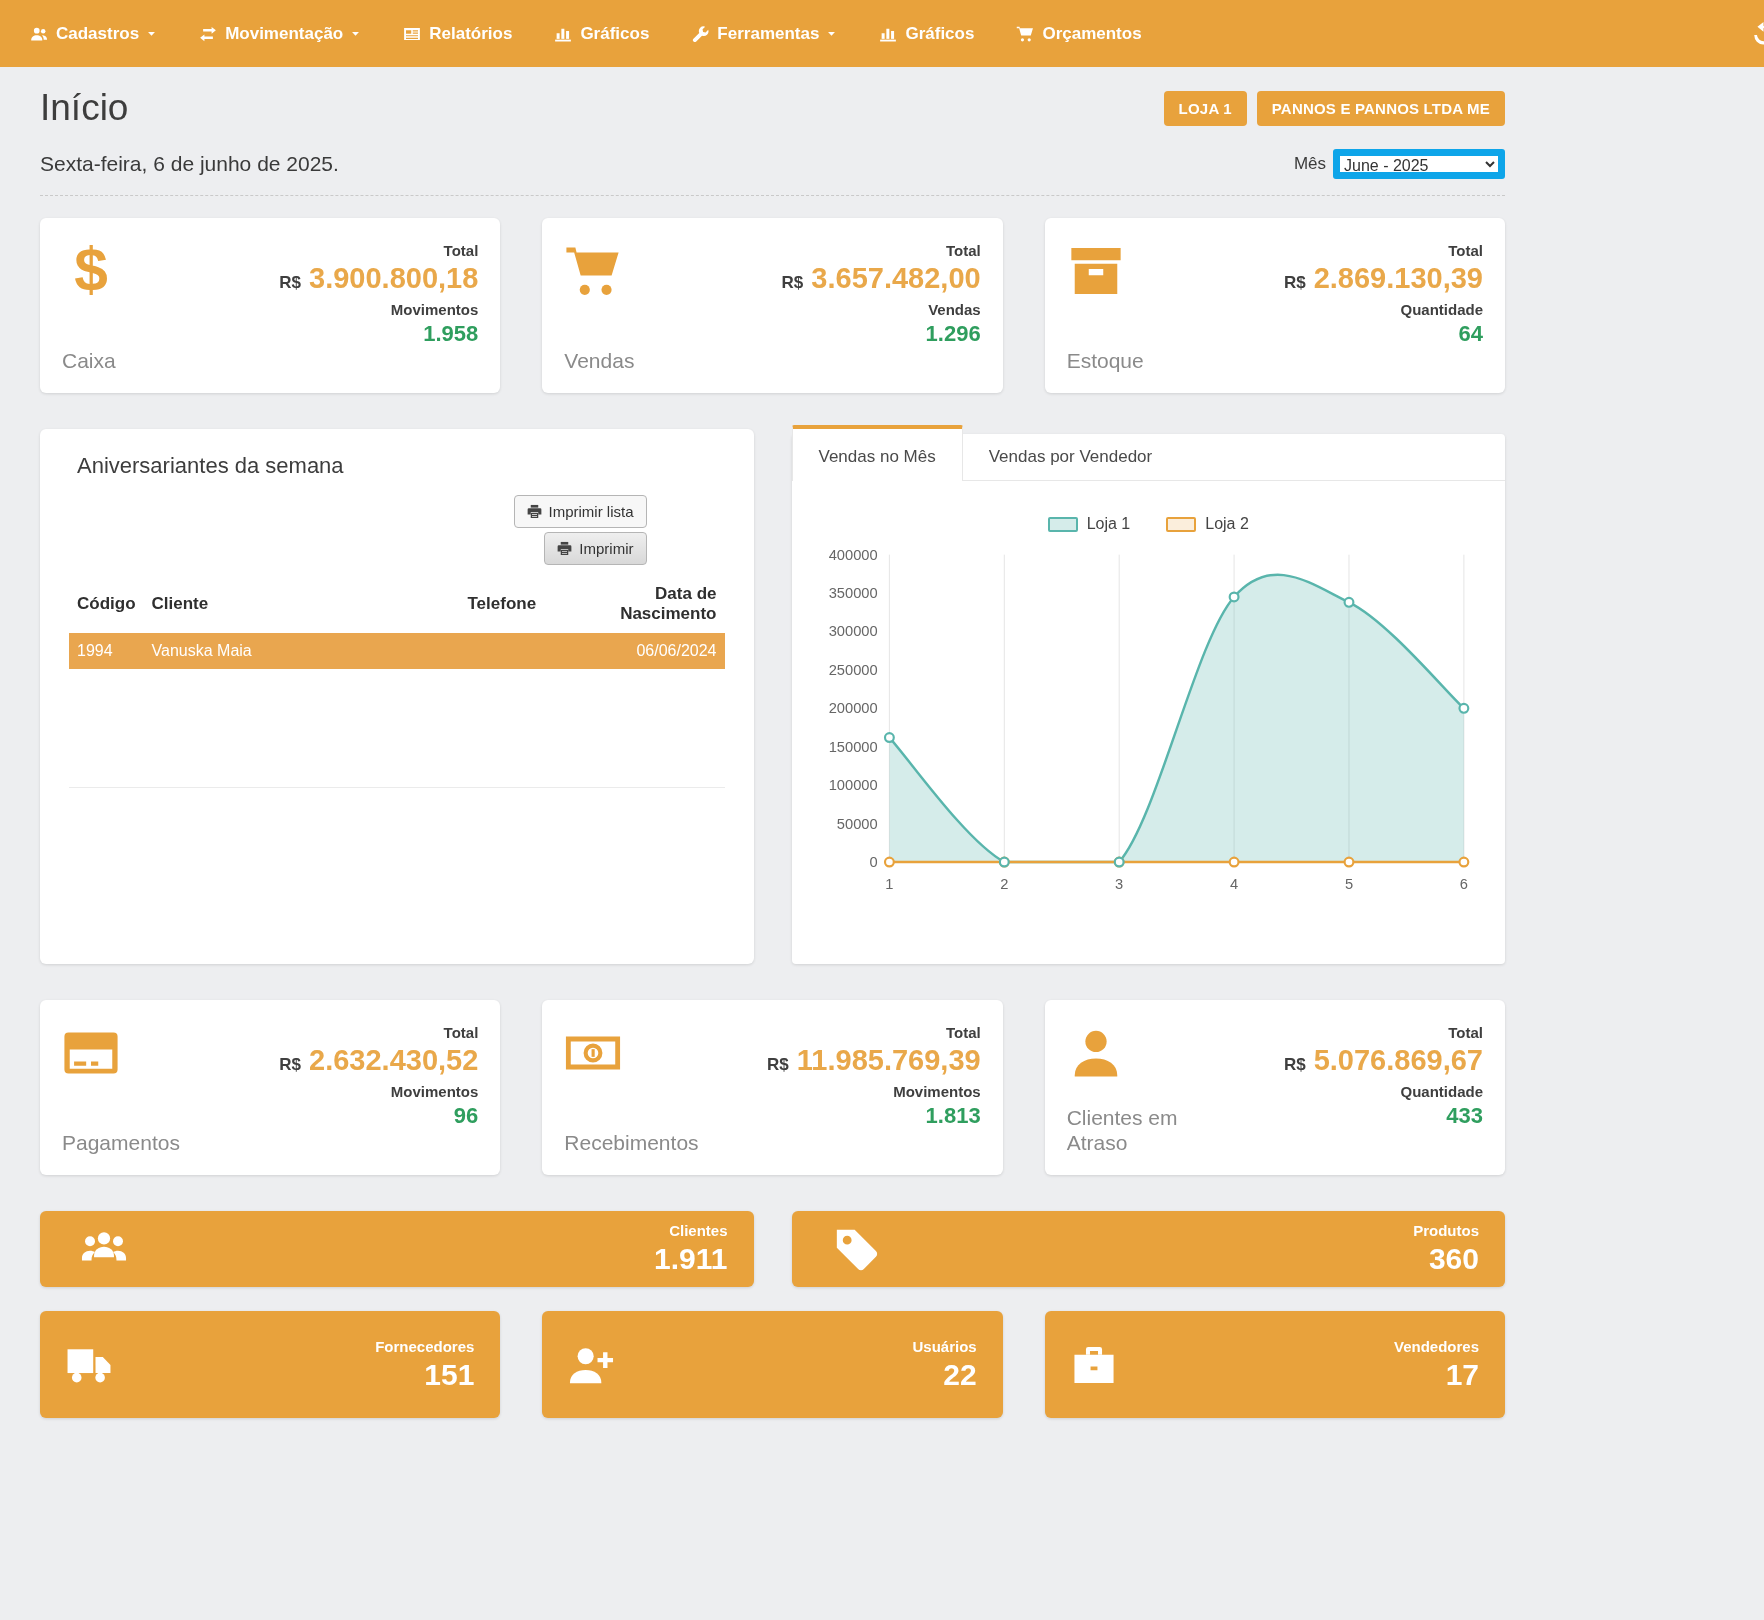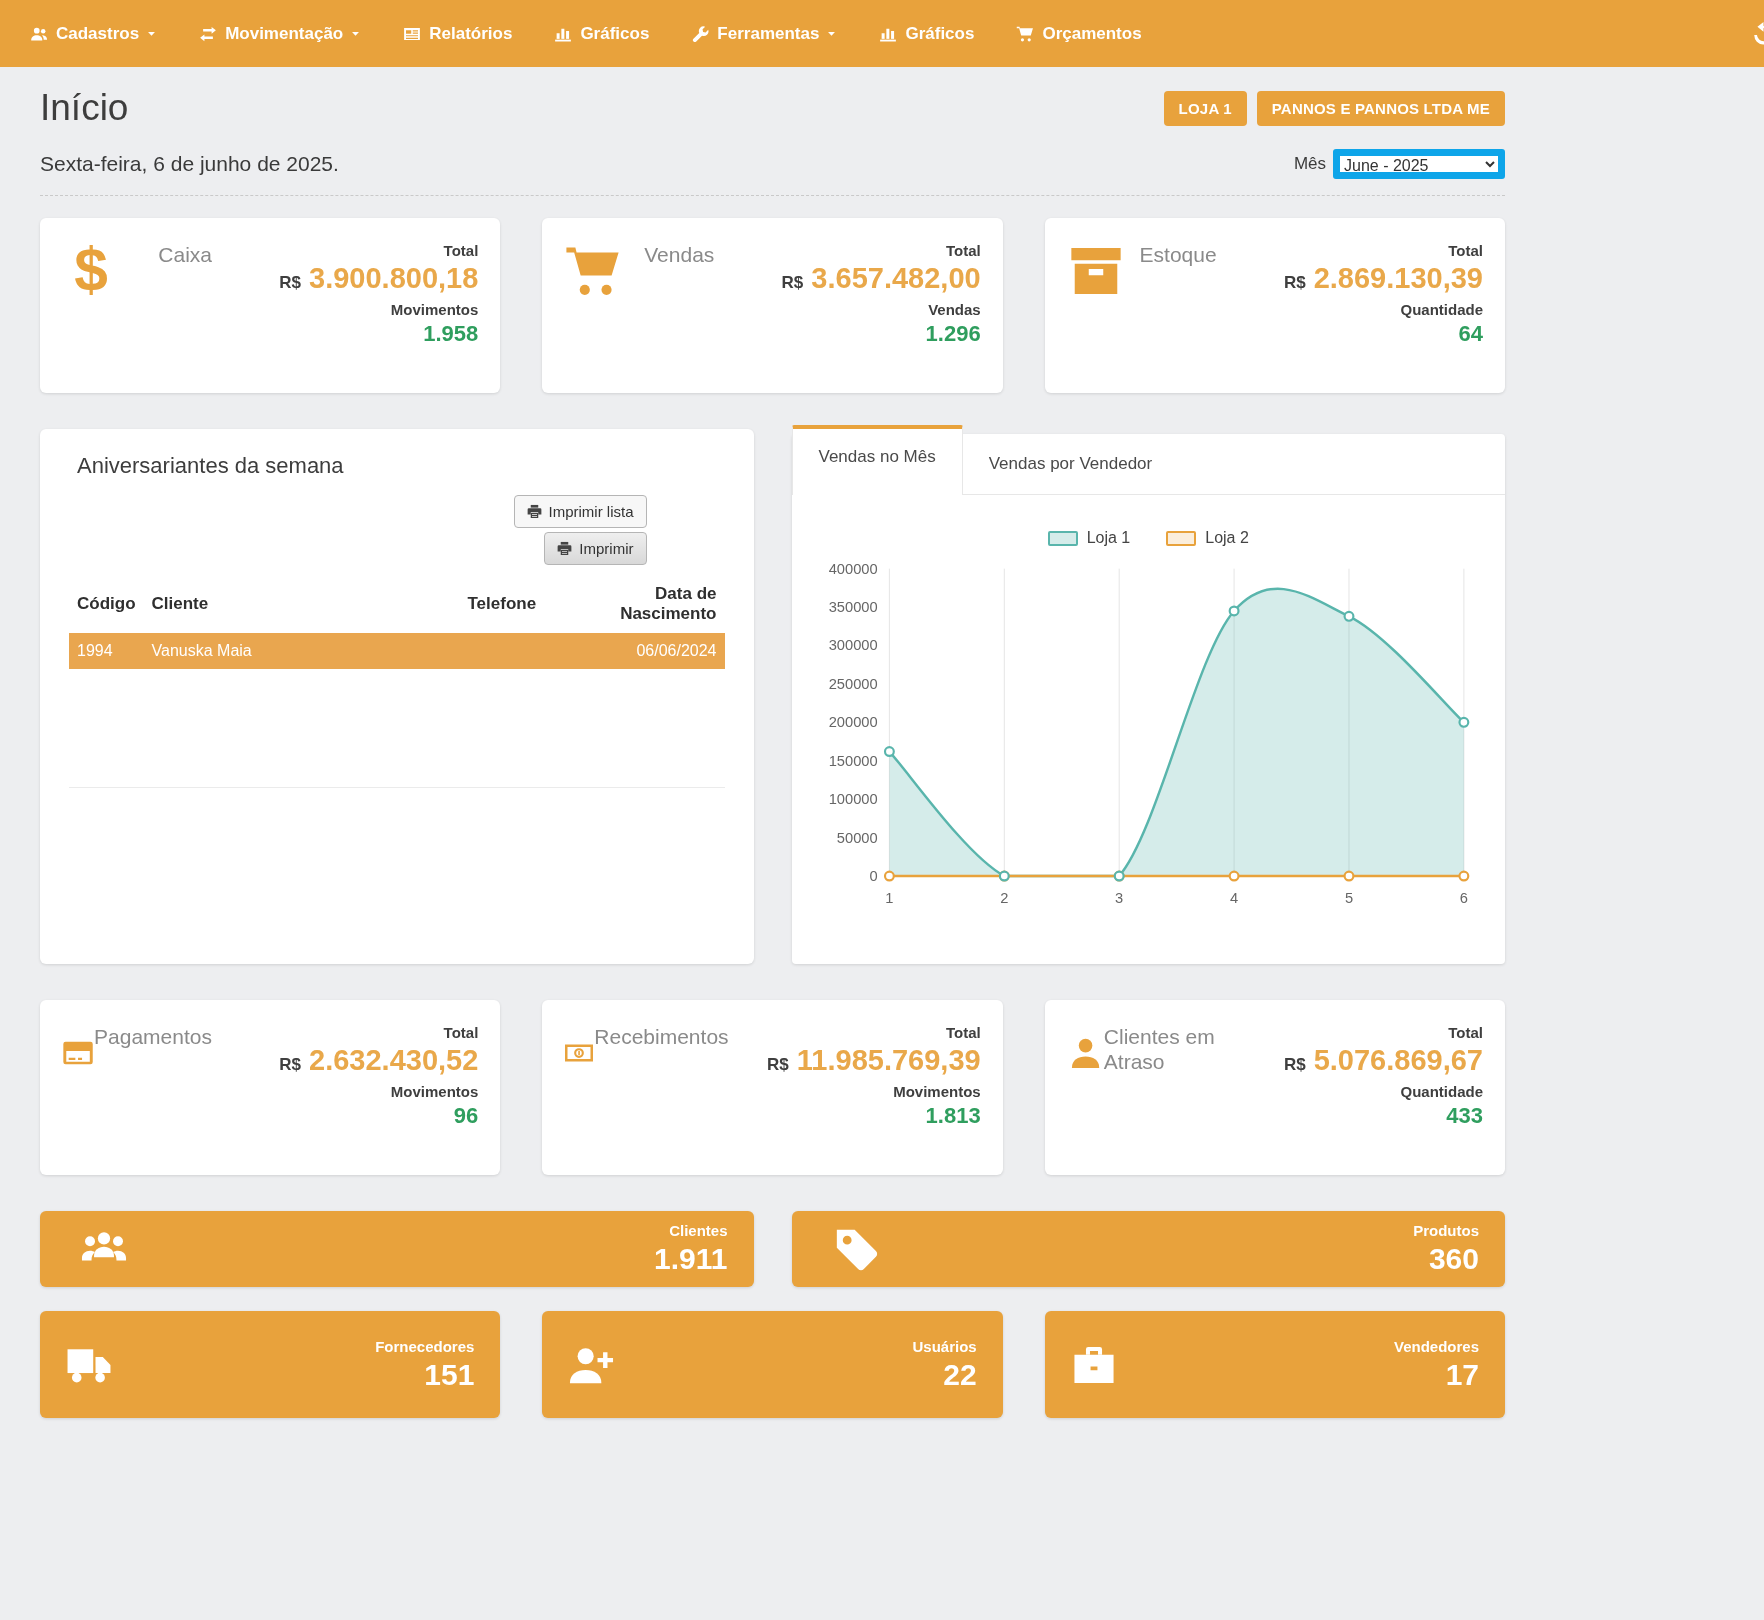--- a/index.html
+++ b/index.html
@@ -42,21 +42,21 @@
 
   .dashed-divider { border-bottom:1px dashed #c9c9c9; margin-top:16px; }
 
   
   .grid3 { display:grid; grid-template-columns:repeat(3,1fr); gap:42px; }
   .grid2 { display:grid; grid-template-columns:1fr 1fr; gap:38px; }
   .m-top-22 { margin-top:22px; } .m-top-36 { margin-top:36px; } .m-top-24 { margin-top:24px; }
 
   .stat-card { background:#fff; border-radius:6px; box-shadow:0 1px 3px rgba(0,0,0,.12);
     height:175px; padding:24px 22px 20px; display:flex; }
-  .stat-left { display:flex; flex-direction:row; justify-content:space-between; width:150px; }
+  .stat-left { display:flex; flex-direction:column; justify-content:space-between; width:150px; }
   .stat-icon { width:58px; height:58px; fill:#e8a23c; color:#e8a23c; }
   .stat-name { font-size:21px; line-height:1.2; color:#8a8a8a; max-width:120px; }
   .stat-right { flex:1; text-align:right; display:flex; flex-direction:column; gap:3px; }
   .lab { font-size:15px; font-weight:bold; color:#3f3f3f; }
   .val-row { line-height:1.15; margin-bottom:3px; }
   .cur { font-size:17px; font-weight:bold; color:#3f3f3f; margin-right:8px; }
   .val { font-size:29px; font-weight:bold; color:#e9a84a; }
   .cnt { font-size:22px; font-weight:bold; color:#2f9e5e; }
 
   
@@ -76,21 +76,21 @@
   .bd-table th.right { text-align:right; }
   .bd-table td { background:#e9a64f; color:#fff; font-size:16px; padding:9px 8px; }
   .bd-table td.right { text-align:right; }
   .col-codigo { width:58px; } .col-telefone { width:90px; } .col-nasc { width:175px; }
   .bd-divider { border-top:1px solid #ebebeb; margin-top:118px; }
 
   
   .sales-wrap { background:#fff; border-radius:4px; box-shadow:0 1px 3px rgba(0,0,0,.12);
     height:530px; margin-top:5px; padding:0 24px 30px; }
   .tab-row { display:flex; border-bottom:1px solid #e7e7e7; margin:0 -24px; padding:0; }
-  .tab { padding:20px 26px; font-size:17px; color:#4a4a4a; cursor:pointer; }
+  .tab { padding:13px 26px; font-size:17px; color:#4a4a4a; cursor:pointer; }
   .tab.active { background:#fff; border-top:4px solid #e8a23c; border-left:1px solid #e7e7e7;
     border-right:1px solid #e7e7e7; margin-top:-9px; margin-bottom:-1px;
     padding-top:18px; border-radius:2px 2px 0 0; }
   .legend { display:flex; justify-content:center; gap:36px; margin:34px 0 8px; }
   .leg-item { display:flex; align-items:center; gap:9px; font-size:16px; color:#444; cursor:pointer; }
   .swatch { width:30px; height:15px; border:2px solid #999; border-radius:2px; display:inline-block; }
   #sales-chart { width:100%; height:auto; }
   .ylab { font-size:15px; fill:#666; text-anchor:end; font-family:"Liberation Sans",sans-serif; }
   .xlab { font-size:15px; fill:#666; text-anchor:middle; font-family:"Liberation Sans",sans-serif; }
 

